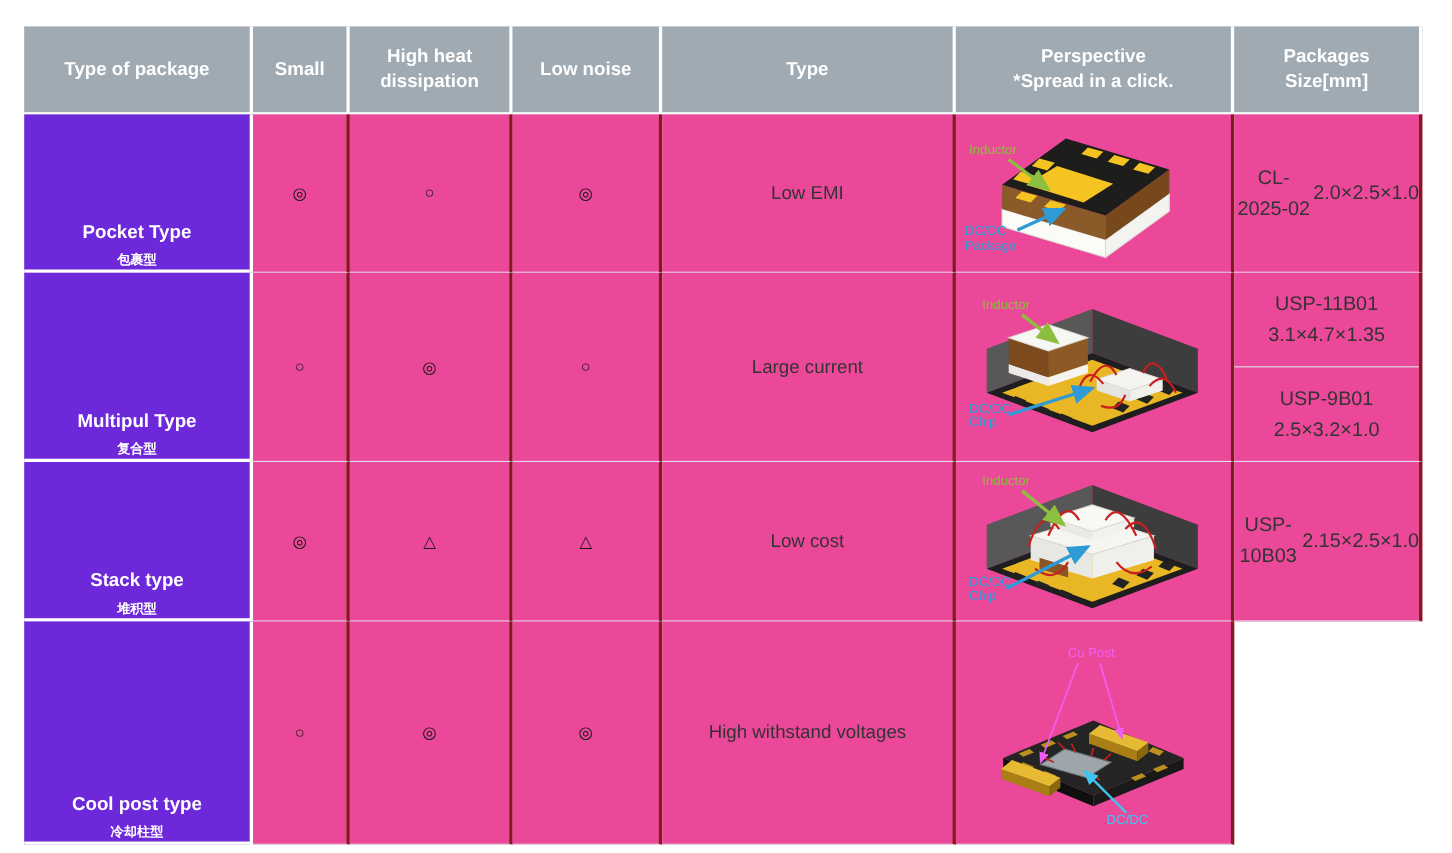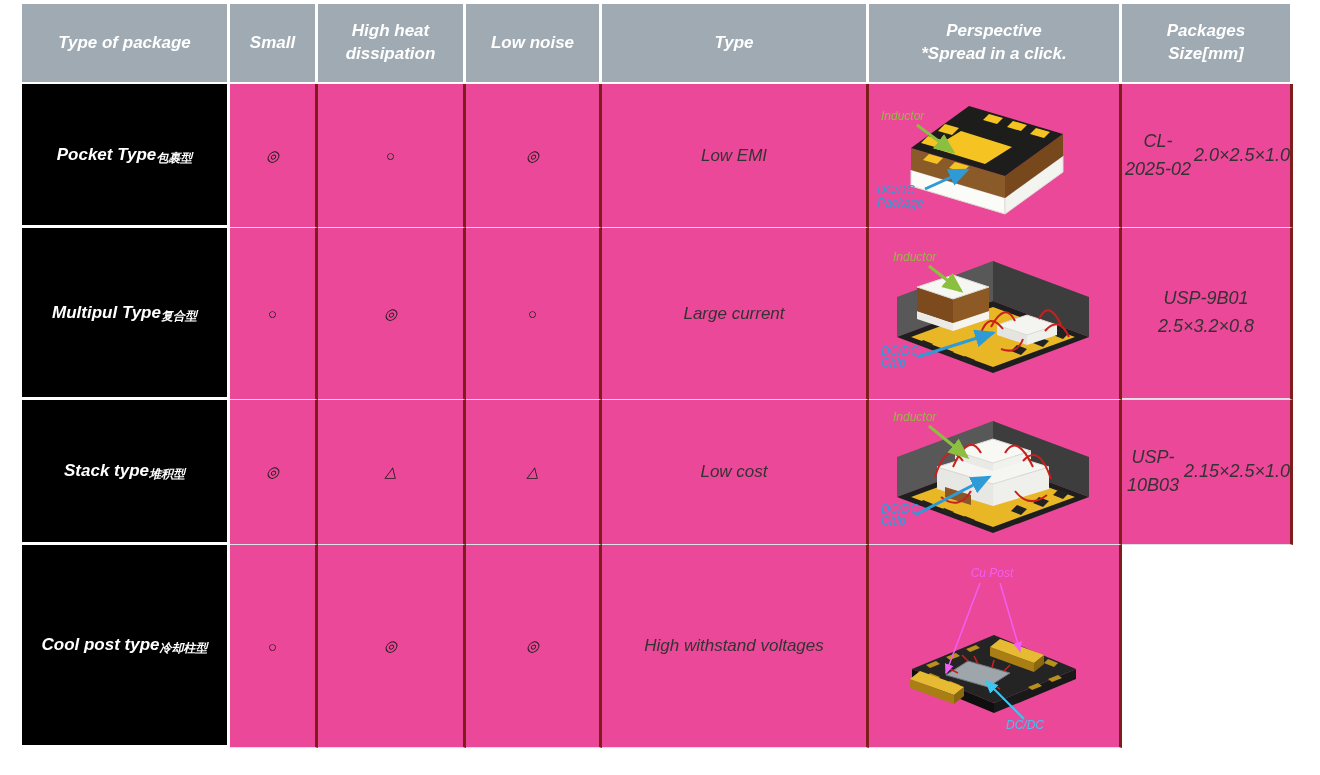--- a/index.html
+++ b/index.html
@@ -1,36 +1,35 @@
 <!DOCTYPE html>
 <html><head>
 <meta charset="utf-8">
 <style>
   * { margin:0; padding:0; box-sizing:border-box; }
   html,body { width:1320px; height:775px; background:#ffffff;
               font-family:"Liberation Sans", sans-serif; }
   .tbl {
-    position:absolute; left:22px; top:4px;
+    position:absolute; left:22px; top:24px;
     display:grid;
     grid-template-columns:208px 88px 148px 136px 267px 253px 171px;
     grid-template-rows:80px 144px 172px 145px 203px;
-    font-style:italic;
   }
   .cell { display:flex; align-items:center; justify-content:center; }
   
   .h {
     background:#9faab3; color:#ffffff; font-weight:bold; font-size:17px;
     text-align:center; white-space:pre-line; line-height:1.35;
     border-right:3px solid #ffffff; border-bottom:2px solid #ffffff;
   }
   
   .g {
-    background:#000000; color:#ffffff; font-weight:bold;
-    flex-direction:row; text-align:center;
-    border-right:3px solid #ffffff; border-bottom:3px solid #ffffff;
+    background:#6d28d9; color:#ffffff; font-weight:bold;
+    flex-direction:column; text-align:center;
+    border-right:3px solid #ffffff; border-bottom:3px solid #ffffff;justify-content:flex-end;
   }
   .g .en { font-size:17px; }
   .g .zh { font-size:12px; margin-top:7px; }
   
   .c {
     background:#ec4899;
     border-right:3px solid #7f1d1d; border-bottom:1px solid #dce1e7;
   }
   .sym  { font-size:15px; color:#1a1a1a; }
   .typ  { font-size:17px; color:#333333; }
@@ -151,22 +150,26 @@
       </g>
       <text x="16" y="22" class="lbl" fill="#8cbf3f">Inductor</text>
       <line x1="52" y1="27" x2="84" y2="52" stroke="#8cbf3f" stroke-width="3" marker-end="url(#ah-green)"></line>
       <text x="4" y="116" class="lbl" fill="#2f9bd6">DC/DC</text>
       <text x="4" y="128" class="lbl" fill="#2f9bd6">Chip</text>
       <line x1="40" y1="118" x2="116" y2="94" stroke="#2f9bd6" stroke-width="3" marker-end="url(#ah-blue)"></line>
     </svg>
   </div>
   <div class="cell c size size-split">
     <div class="size-half">
+      <span>USP-11B01</span>
+      <span>3.1×4.7×1.35</span>
+    </div>
+    <div class="size-half">
       <span>USP-9B01</span>
-      <span>2.5×3.2×0.8</span>
+      <span>2.5×3.2×1.0</span>
     </div>
   </div>
 
   <div class="cell g">
     <span class="en">Stack type</span>
     <span class="zh">堆积型</span>
   </div>
   <div class="cell c sym">◎</div>
   <div class="cell c sym">△</div>
   <div class="cell c sym">△</div>

